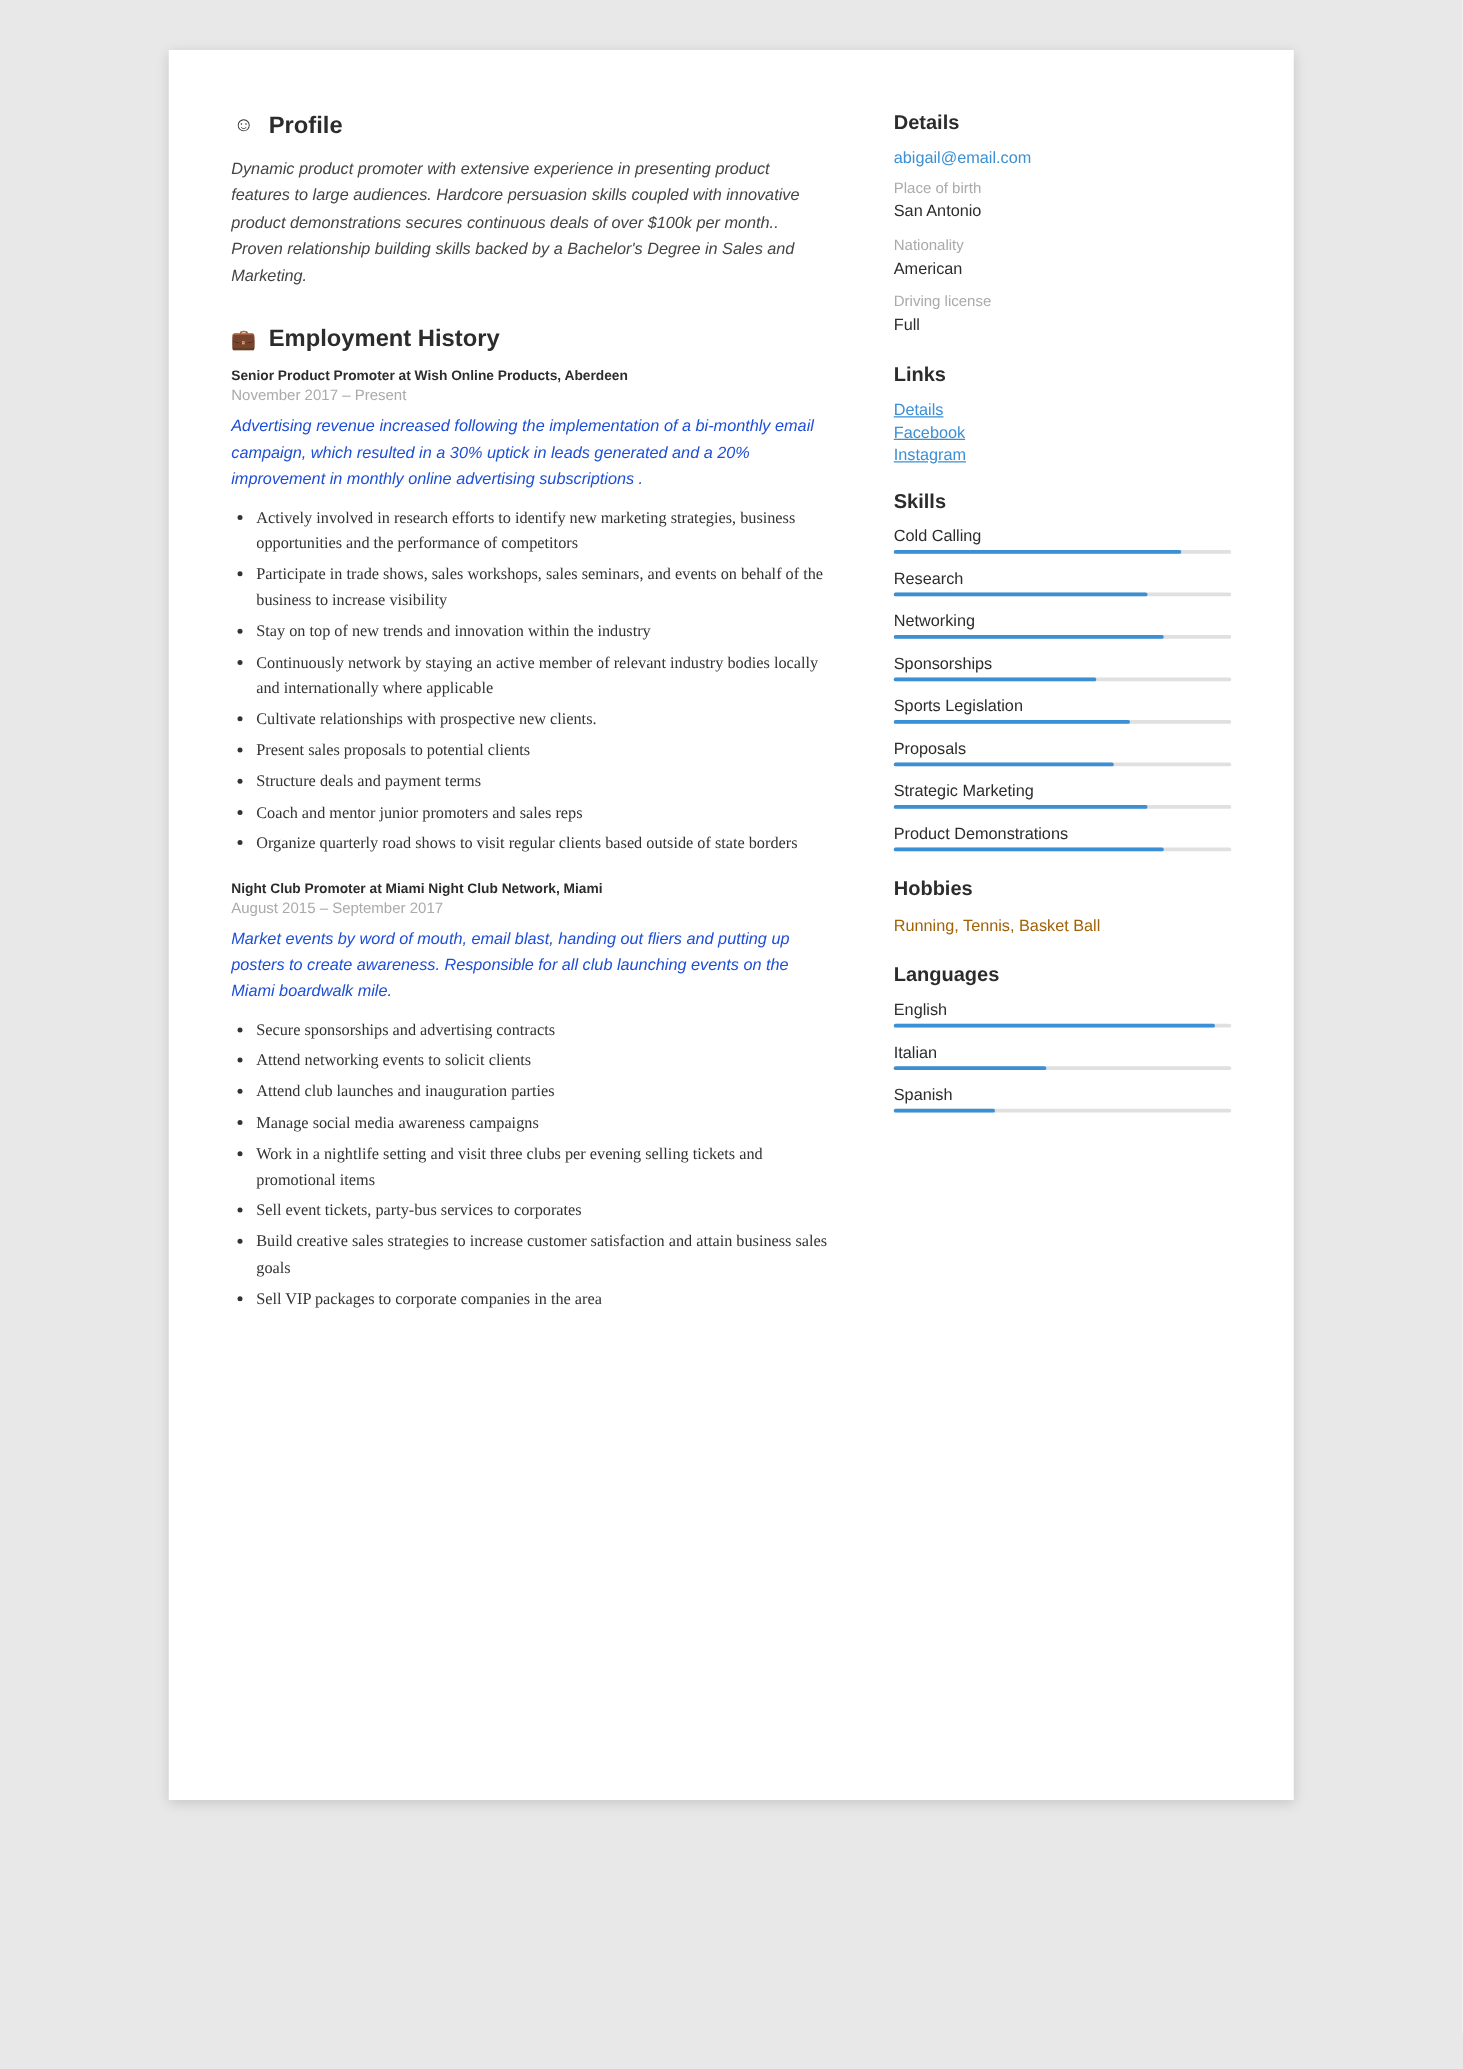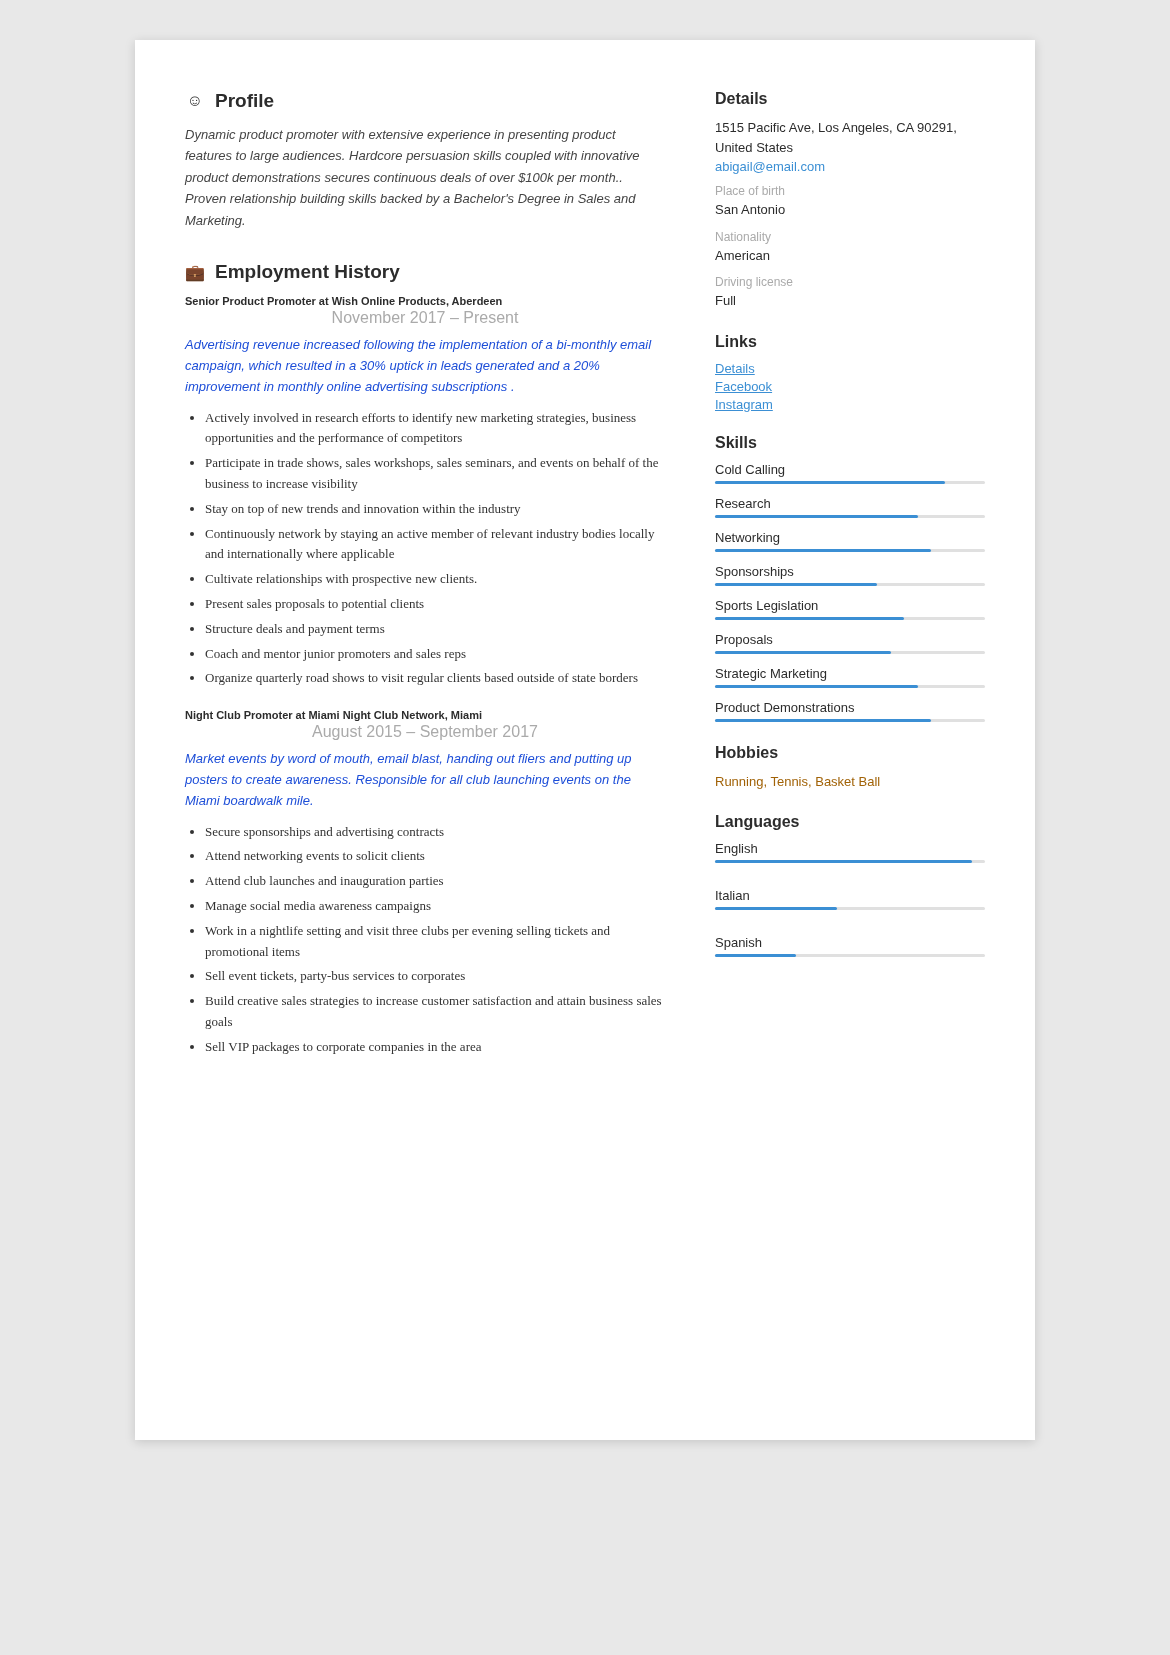--- a/index.html
+++ b/index.html
@@ -122,24 +122,23 @@
       font-style: italic;
     }
     
     .job-title {
       font-size: 11px;
       font-weight: bold;
       color: #2c2c2c;
       margin-bottom: 2px;
     }
     .job-period {
-      font-size: 16px;
+      font-size: 12px;
       color: #aaa;
       margin-bottom: 8px;
-      text-align: center;
     }
     .job-description {
       font-size: 13px;
       color: #1d4ed8;
       line-height: 1.6;
       font-style: italic;
       margin-bottom: 10px;
     }
     .job-bullets {
       list-style: disc;
@@ -207,21 +206,21 @@
       background: #e0e0e0;
       border-radius: 2px;
     }
     .skill-bar-fill {
       height: 3px;
       background: #3b8fd4;
       border-radius: 2px;
     }
     
     .lang-item {
-      margin-bottom: 25px;
+      margin-bottom: 12px;
     }
     .lang-name {
       font-size: 13px;
       color: #2c2c2c;
       margin-bottom: 4px;
     }
     .hobbies-text {
       font-size: 13px;
       color: #a16207;
       line-height: 1.5;
@@ -279,21 +278,20 @@
           <li>Build creative sales strategies to increase customer satisfaction and attain business sales goals</li>
           <li>Sell VIP packages to corporate companies in the area</li>
         </ul>
       </div>
     </div>
   </div>
 
   <div class="sidebar-col">
 
     <div class="sidebar-section-title">Details</div>
-    <div class="detail-address">1515 Pacific Ave, Los Angeles, CA 90291, United States</div>
     <div class="detail-email">abigail@email.com</div>
 
     <div class="detail-label">Place of birth</div>
     <div class="detail-value">San Antonio</div>
 
     <div class="detail-label">Nationality</div>
     <div class="detail-value">American</div>
 
     <div class="detail-label">Driving license</div>
     <div class="detail-value">Full</div>

